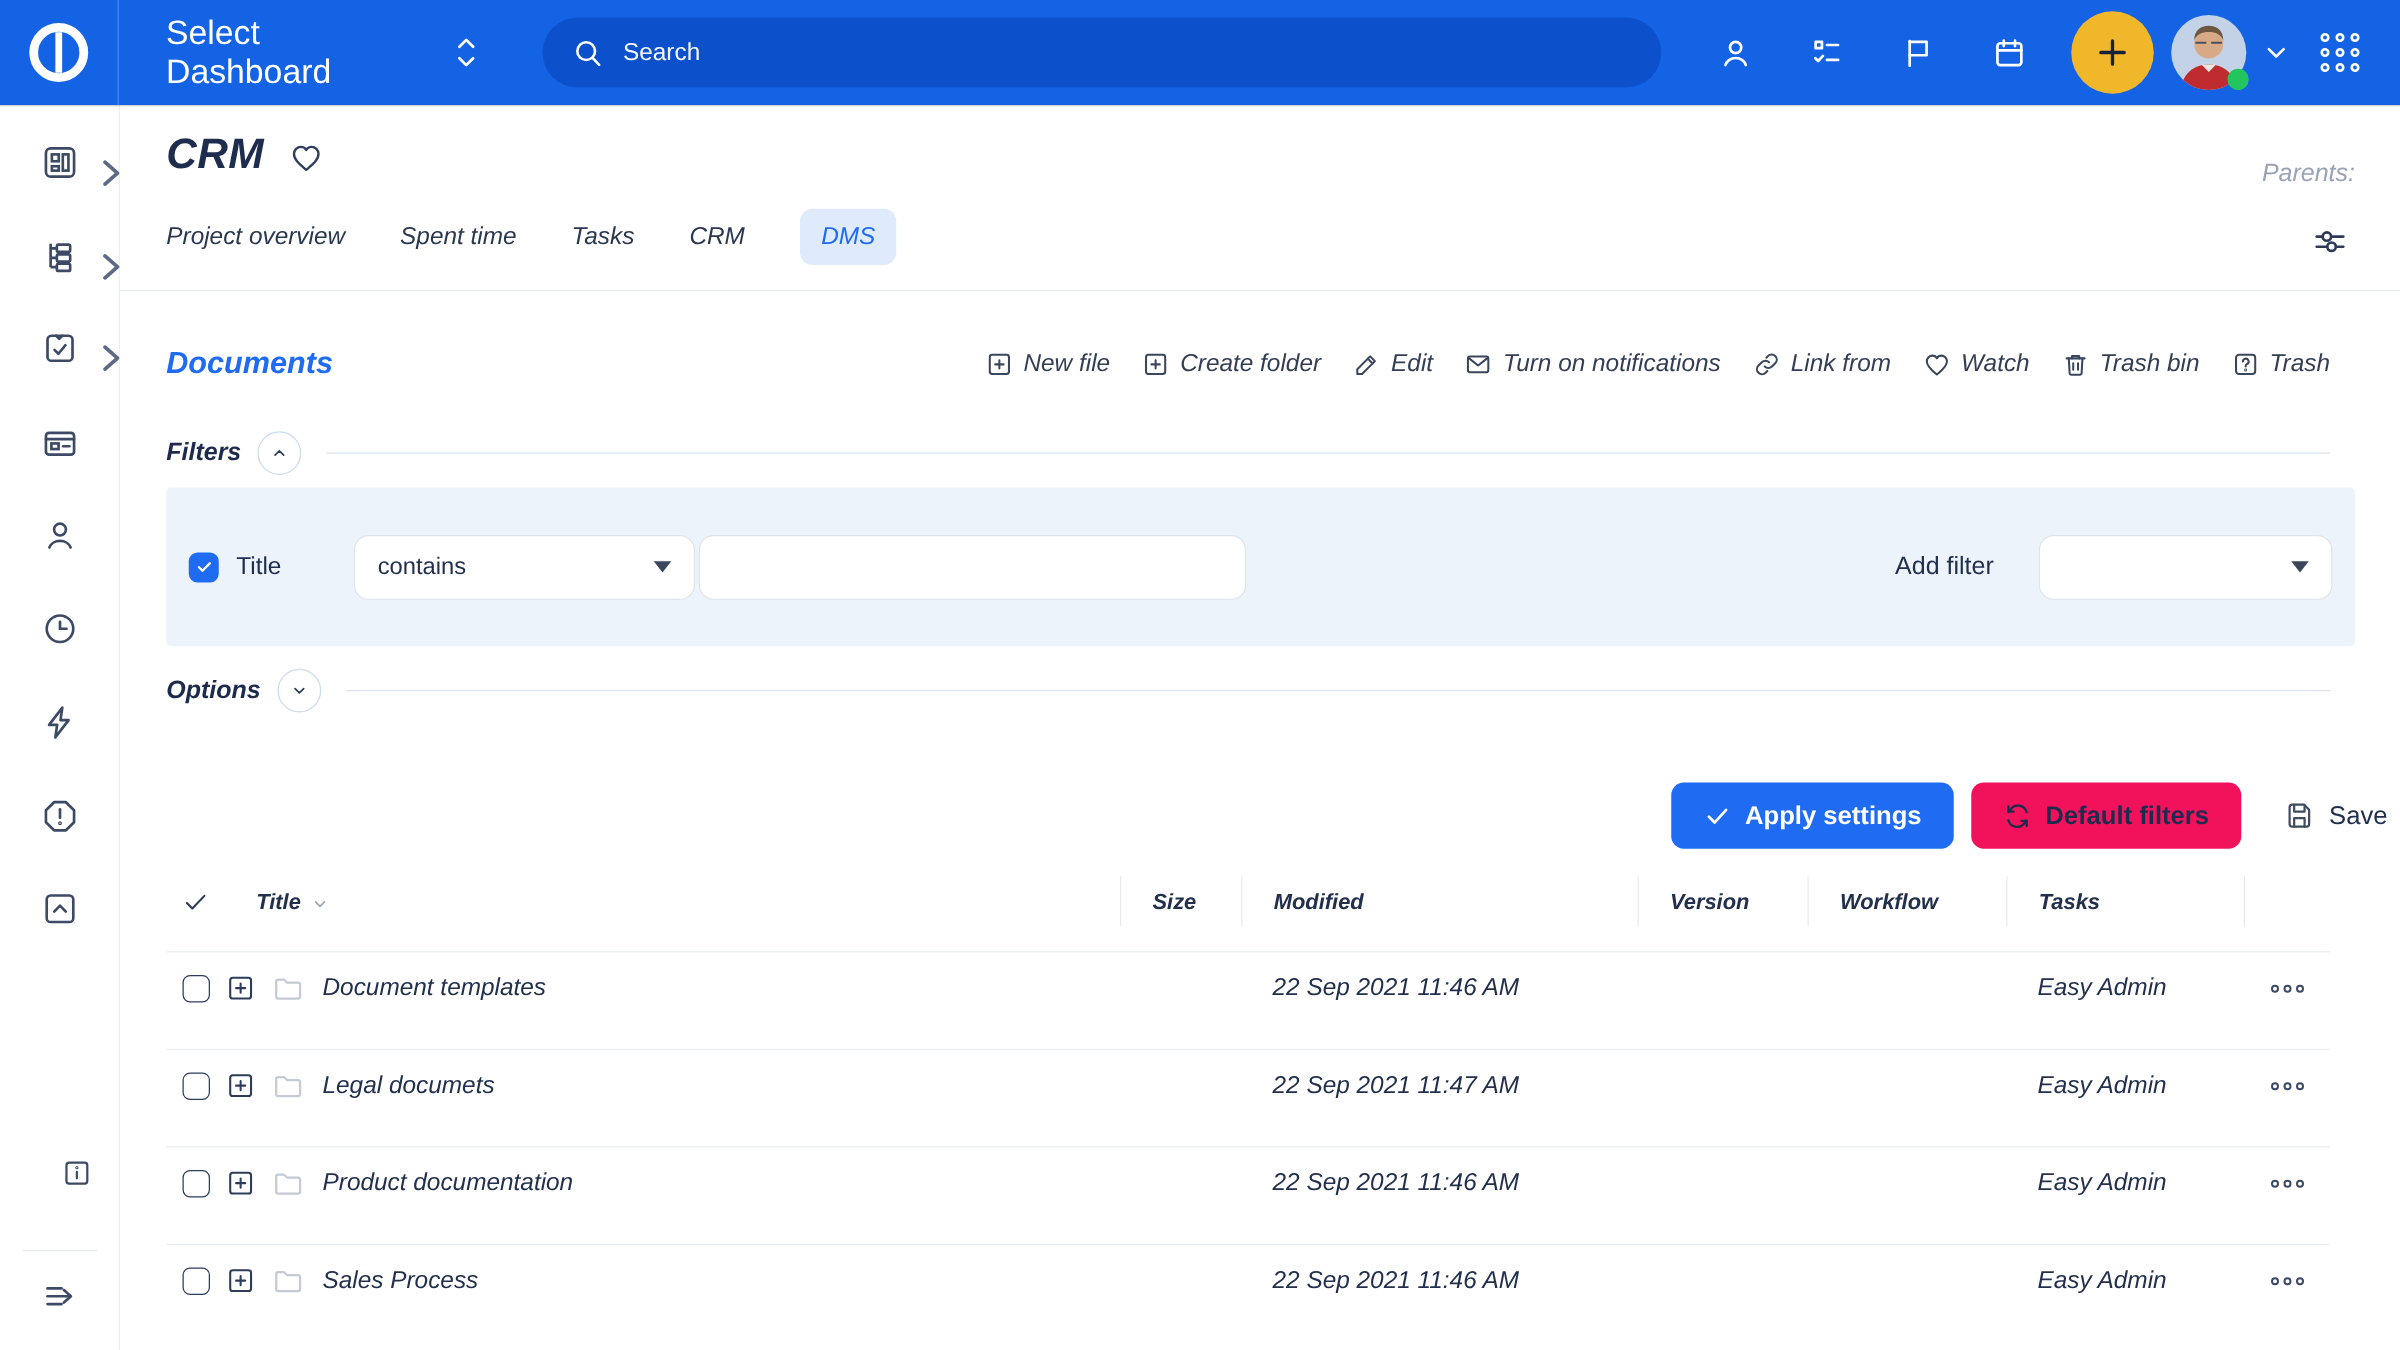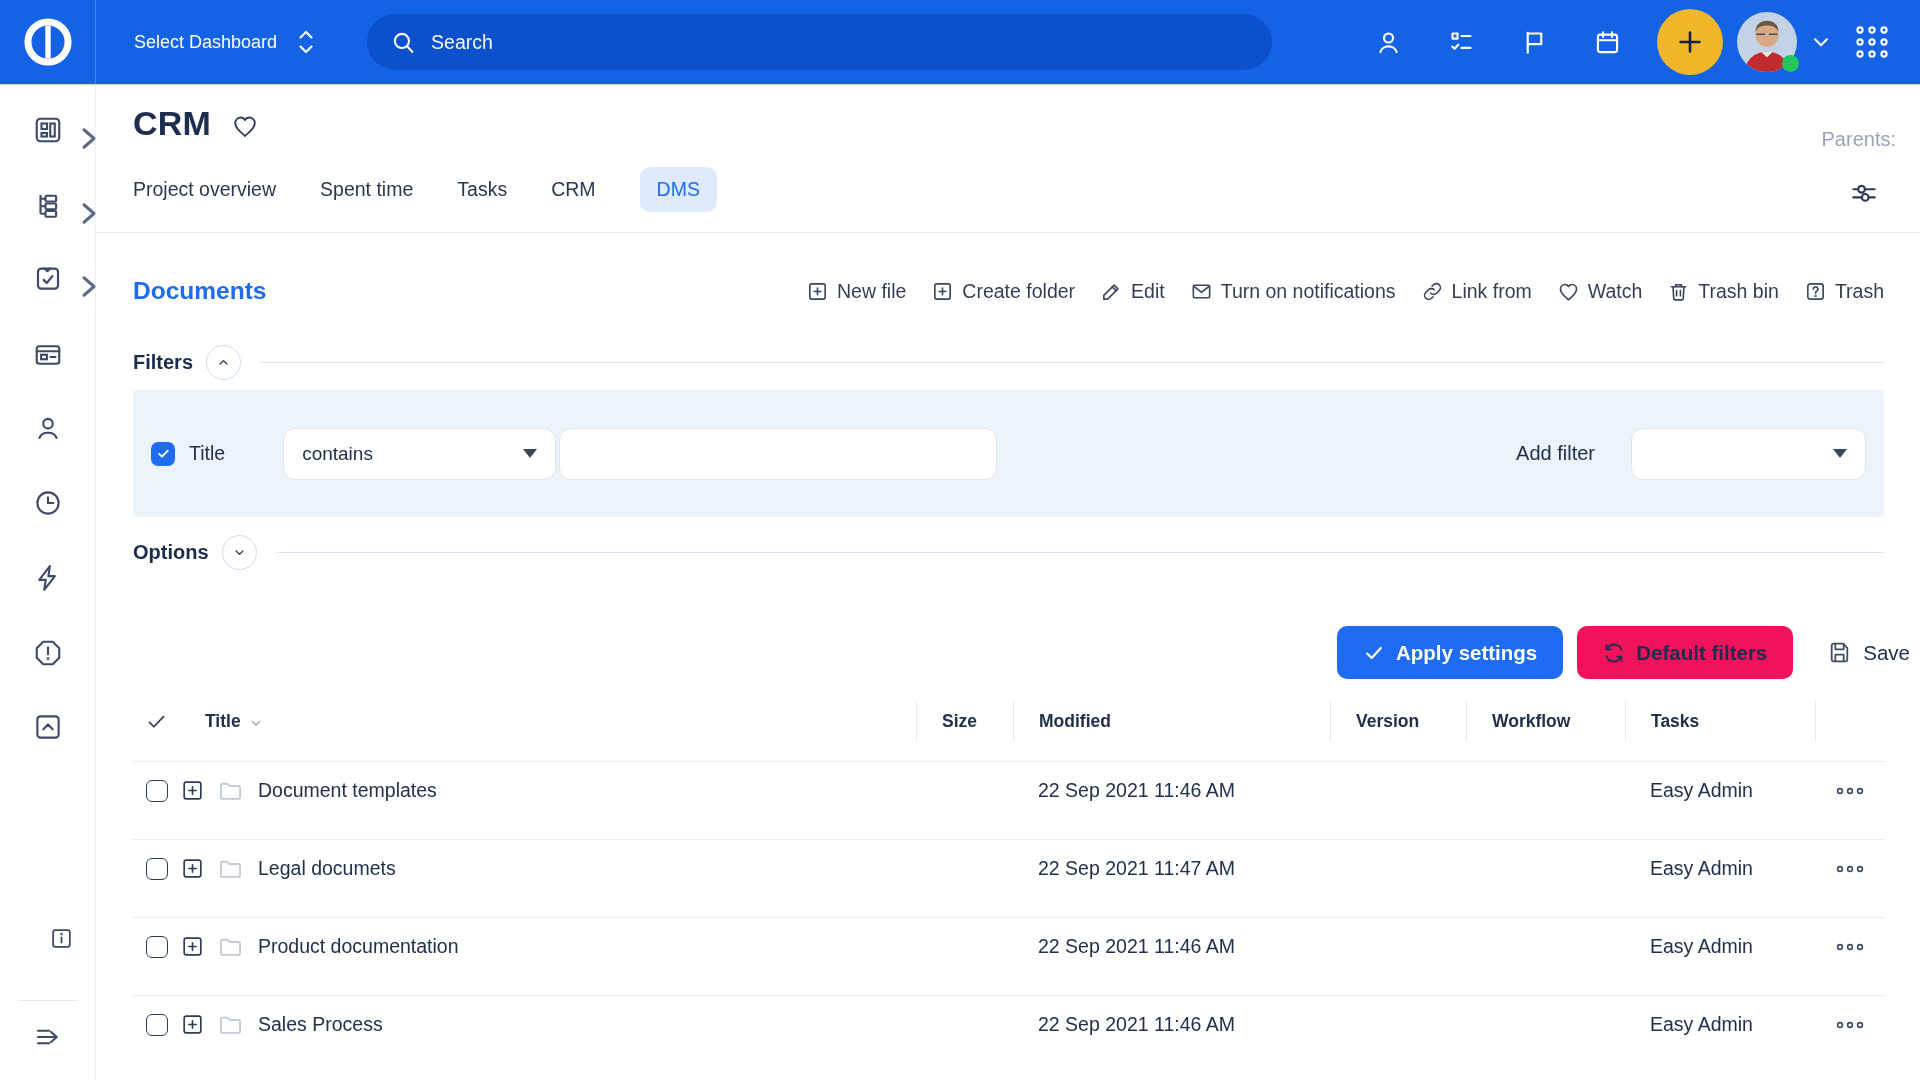--- a/index.html
+++ b/index.html
@@ -6,21 +6,21 @@
   html,body { width:1920px; height:1080px; overflow:hidden; background:#fff;
     font-family:"Liberation Sans", sans-serif; color:#22304e; }
   .app { width:1920px; height:1080px; display:flex; flex-direction:column; }
 
   
   .topbar { height:84px; background:#1563e5; display:flex; align-items:center;
     flex:none; box-shadow:0 1px 0 rgba(0,0,0,.18); position:relative; z-index:5; }
   .logo-box { width:96px; height:100%; display:flex; align-items:center; justify-content:center;
     border-right:1px solid rgba(255,255,255,.22); }
   .dash-select { margin-left:38px; display:flex; align-items:center; gap:18px; color:#fff;
-    font-size:18px; font-weight:500; cursor:pointer; }
+    font-size:27px; font-weight:500; cursor:pointer; }
   .searchpill { margin-left:50px; width:905px; height:56px; border-radius:28px; background:#0c50cc;
     display:flex; align-items:center; padding:0 24px; gap:15px; }
   .searchpill input { flex:1; background:transparent; border:none; outline:none; color:#bef264; font-size:19.5px;
     font-family:"Liberation Sans", sans-serif; }
   .searchpill input::placeholder { color:#fff; opacity:.96; }
   .top-right { margin-left:auto; display:flex; align-items:center; padding-right:28px; }
   .tbicon { width:27px; height:27px; color:#fff; margin-left:46px; cursor:pointer; display:flex; }
   .plus-fab { width:66px; height:66px; border-radius:50%; background:#f0b72a; display:flex; align-items:center;
     justify-content:center; margin-left:36px; cursor:pointer; color:#17213a; }
   .avatar-wrap { position:relative; width:62px; height:62px; margin-left:13px; cursor:pointer; }
@@ -30,28 +30,28 @@
 
   
   .body { flex:1; display:flex; min-height:0; }
   .sidebar { width:96px; flex:none; background:#fff; border-right:1px solid #eceff3; position:relative; }
   .sb-item { position:absolute; left:0; width:96px; display:flex; justify-content:center; color:#3d4a66; cursor:pointer; }
   .sb-item svg { width:30px; height:30px; }
   .sb-chev { position:absolute; right:9px; top:50%; transform:translateY(-50%); width:13px; height:13px; color:#5c6a84; }
   .sb-div { position:absolute; left:18px; width:60px; top:916px; border-top:1px solid #e6eaef; }
 
   .main { flex:1; min-width:0; overflow:hidden; }
-  .pad { padding-left:37px; padding-right:36px; }
+  .pad { padding-left:37px; padding-right:56px;font-style:italic; }
 
   
   .page-head { position:relative; padding-top:20px; }
   .title-row { display:flex; align-items:center; gap:20px; }
   .page-title { font-size:34px; font-weight:700; color:#1e2c4e; letter-spacing:.2px; }
   .heart-btn { width:28px; height:28px; color:#2e3c5e; cursor:pointer; margin-top:4px; }
-  .parents { position:absolute; top:44px; right:24px; font-size:20px; color:#99a2b6; }
+  .parents { position:absolute; top:44px; right:36px; font-size:20px; color:#99a2b6; }
   .tabs { margin-top:24px; display:flex; align-items:center; gap:44px; }
   .tab { font-size:19.5px; color:#2a3750; cursor:pointer; padding:11px 0; }
   .tab.active { color:#1f6bf2; background:#dfeafd; border-radius:10px; padding:11px 17px; font-weight:500; }
   .sliders-btn { position:absolute; right:41px; top:94px; width:30px; height:30px; color:#2c3a57; cursor:pointer; }
   .page-divider { margin-top:20px; border-bottom:1px solid #e7ebf0; }
 
   
   .doc-head { margin-top:44px; display:flex; align-items:center; }
   .doc-title { font-size:24.5px; font-weight:700; color:#1f6bf2; }
   .toolbar { margin-left:auto; display:flex; align-items:center; gap:25px; }

